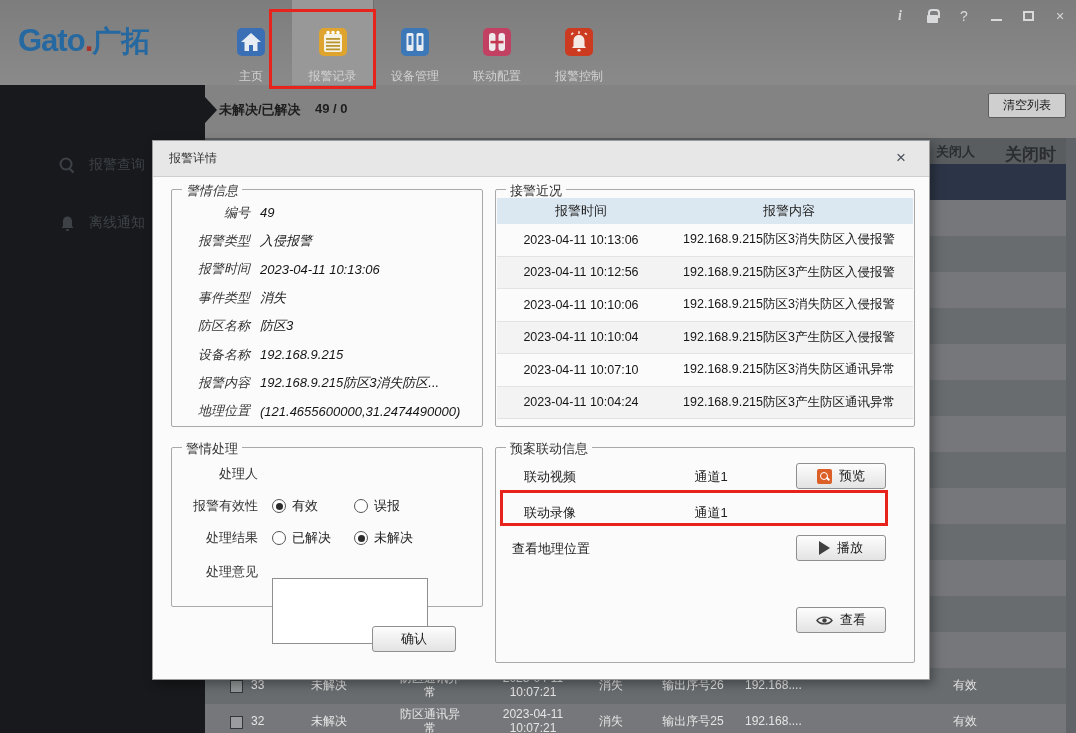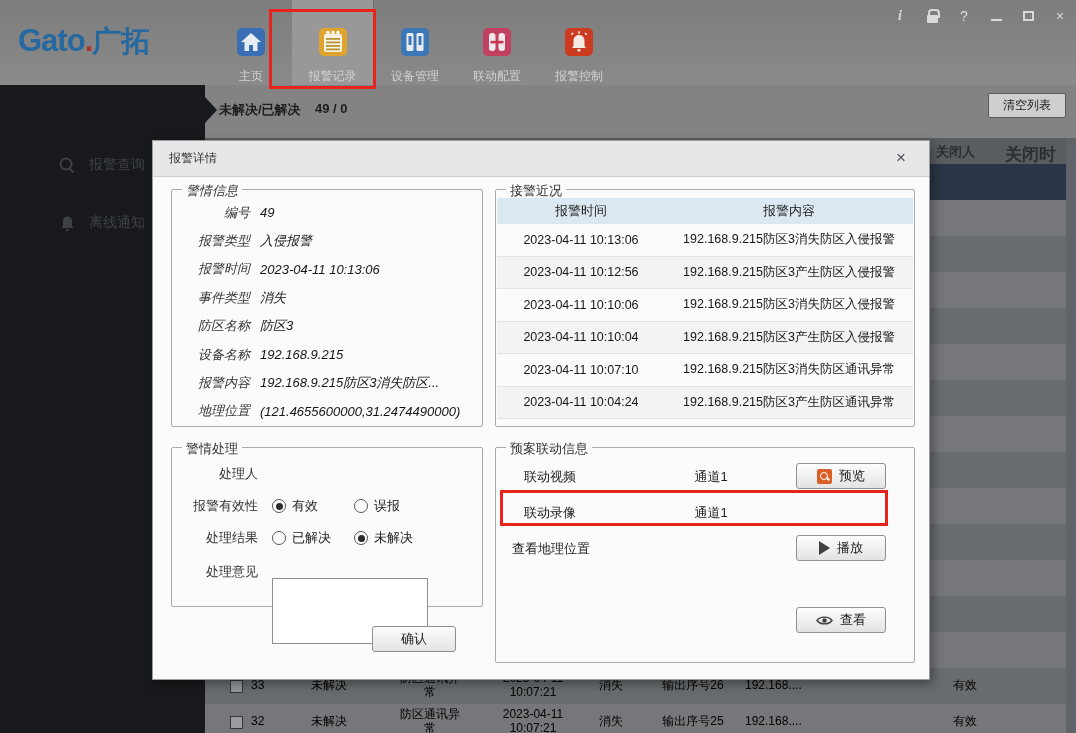--- a/index.html
+++ b/index.html
@@ -49,21 +49,21 @@
                border:1px solid #5c5c5c; border-radius:2px; font-size:12px; color:#1c1c1c;
                display:flex; align-items:center; justify-content:center; }
   .tbl-header { position:absolute; left:205px; top:138px; width:861px; height:26px; background:#595d60; }
   .col-closer { position:absolute; left:731px; top:5px; font-size:13px; color:#2b2d2f; font-weight:bold; }
   .col-closetime { position:absolute; left:800px; top:5px; font-size:17px; color:#2b2d2f; font-weight:bold; }
   .row-selected { position:absolute; left:205px; top:164px; width:861px; height:36px; background:#2c3547; }
   .stripes { position:absolute; left:205px; top:200px; width:861px; height:468px;
              background:repeating-linear-gradient(#75777a 0 36px, #686c6f 36px 72px); }
   .vscroll { position:absolute; left:1066px; top:138px; width:10px; height:595px; background:#606468; }
   .brow { position:absolute; left:205px; width:861px; height:36px; display:flex; align-items:center;
-          font-size:12px; color:#000000; }
+          font-size:12px; color:#e5e5e5; }
   .brow-33 { top:668px; background:#686c6f; }
   .brow-32 { top:704px; background:#75777a; }
   .bcell { text-align:center; line-height:1.15; }
   .c-cb { width:38px; display:flex; justify-content:flex-end; }
   .cb { width:13px; height:13px; border:1px solid #33363a; background:rgba(255,255,255,.28); }
   .c-id { width:40px; text-align:left; padding-left:8px; }
   .c-status { width:92px; }
   .c-type { width:110px; }
   .c-time { width:96px; }
   .c-event { width:60px; }

